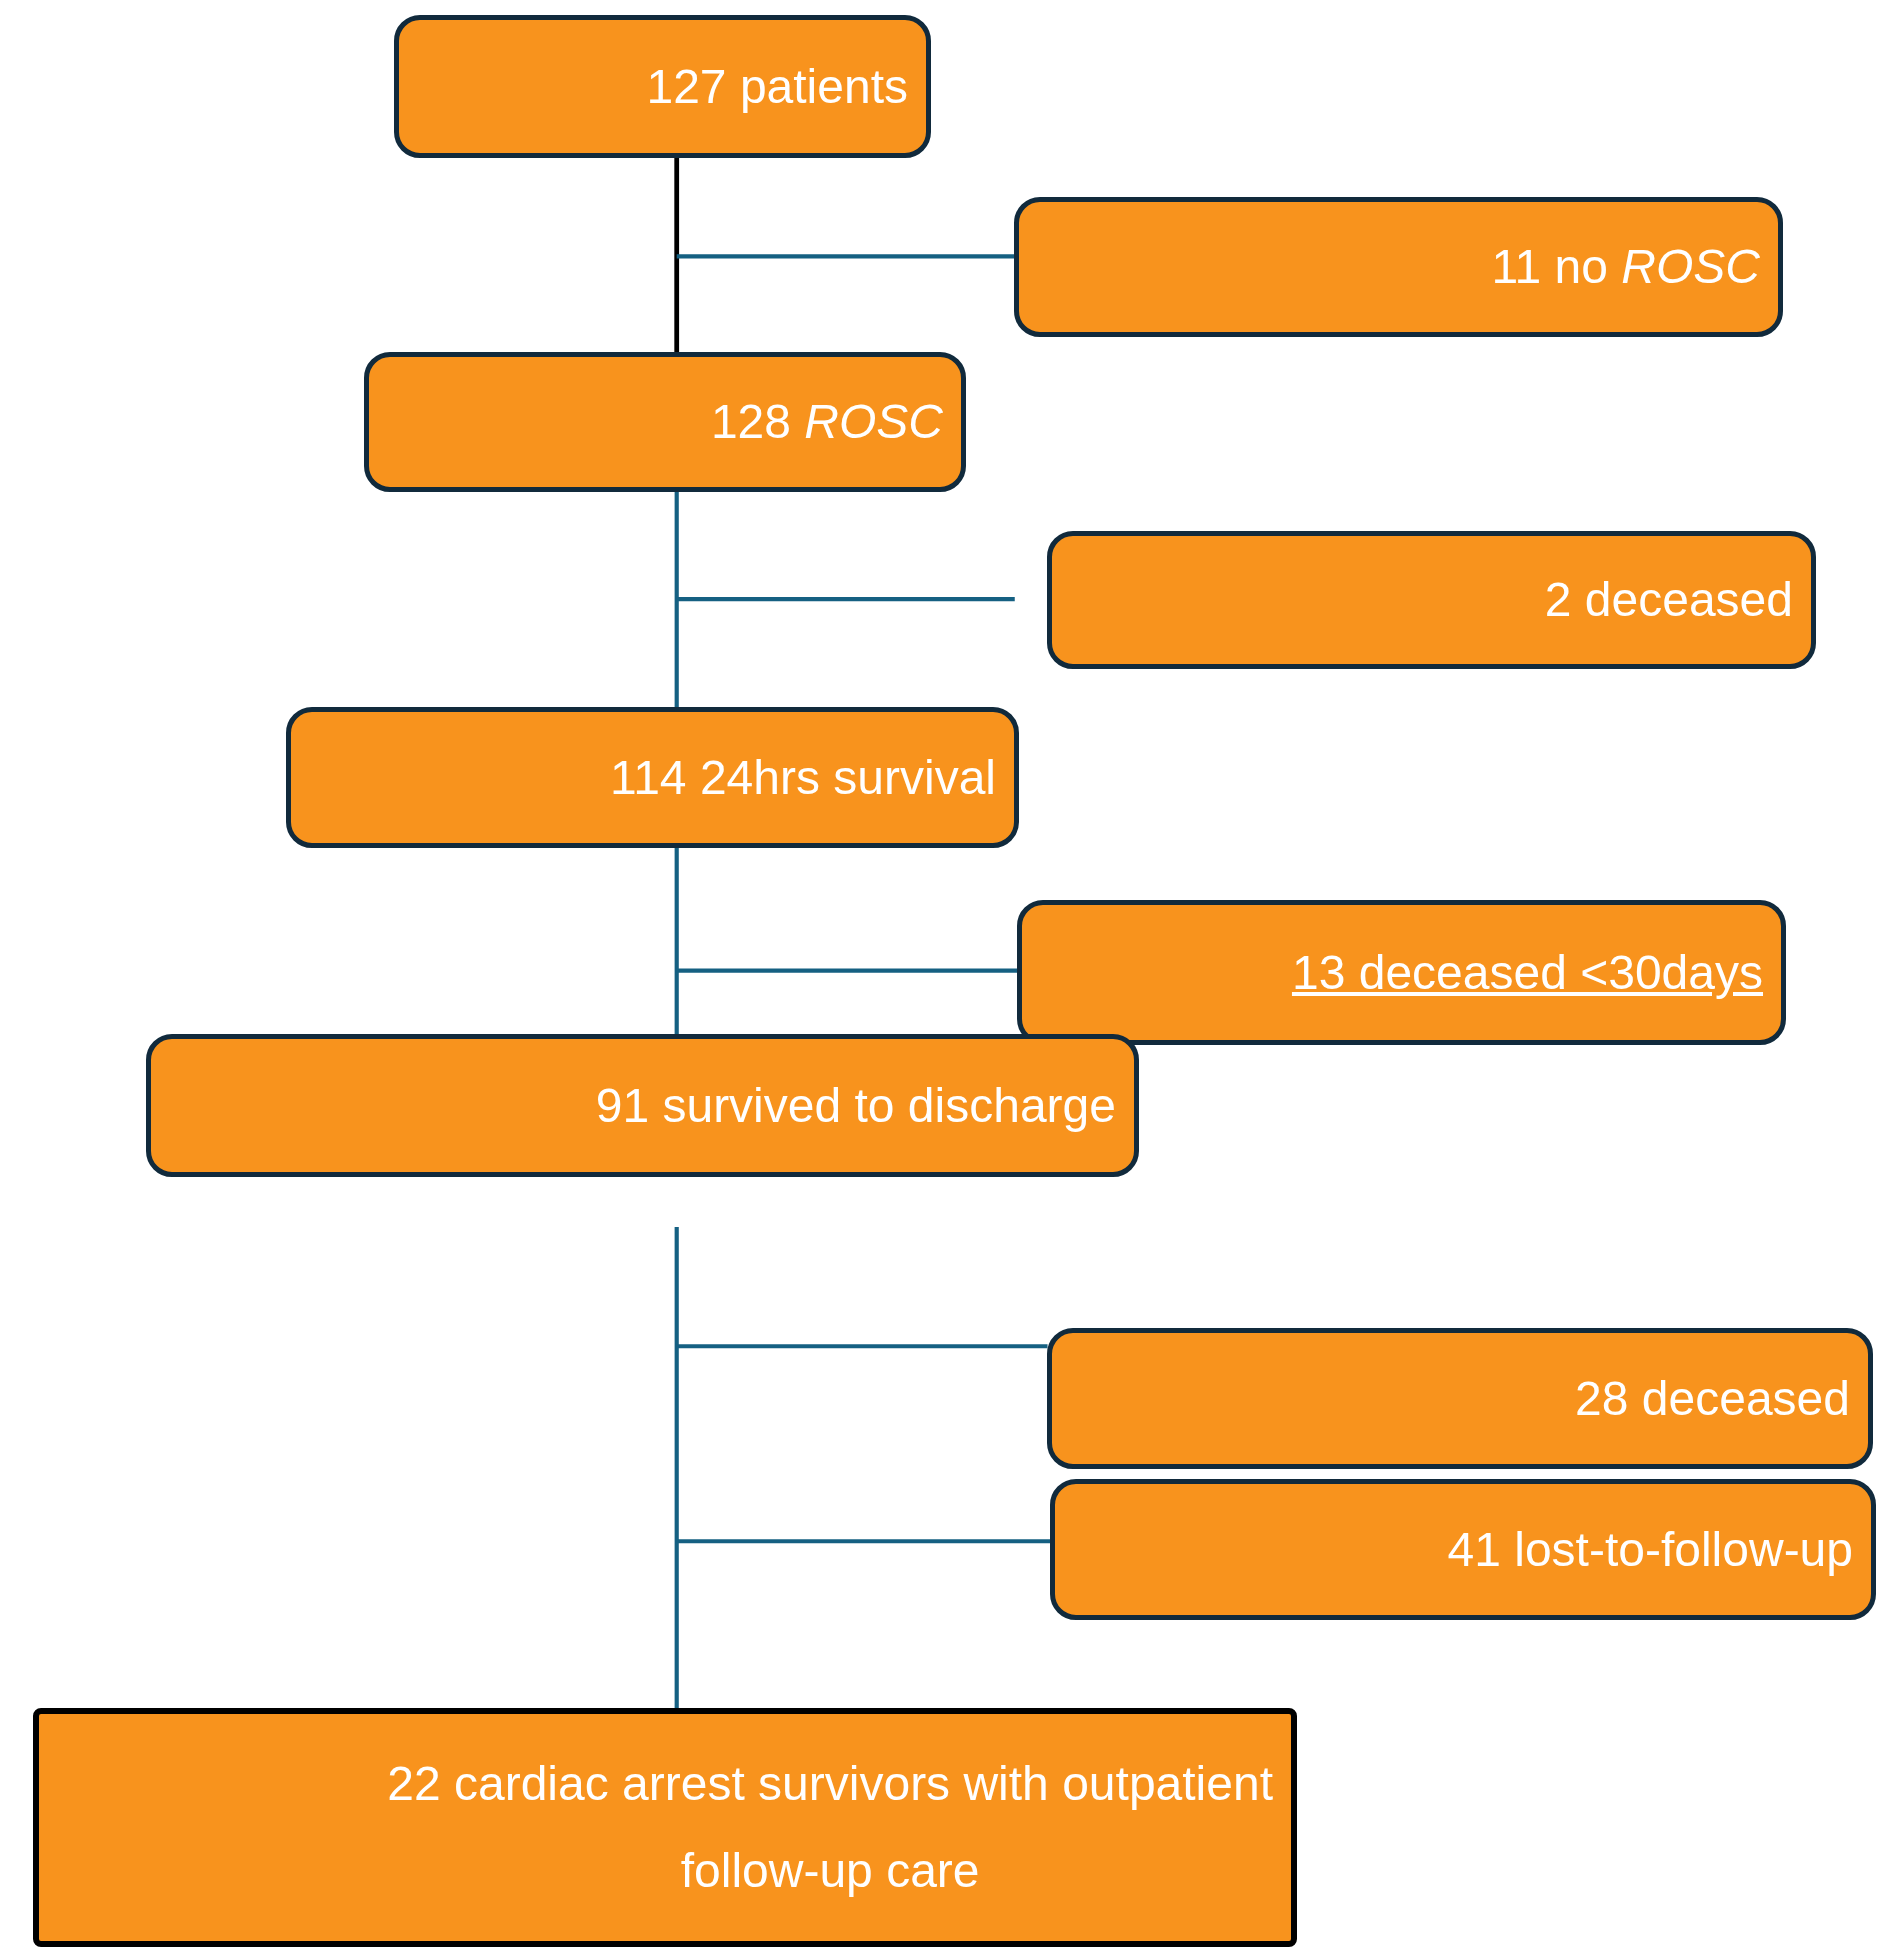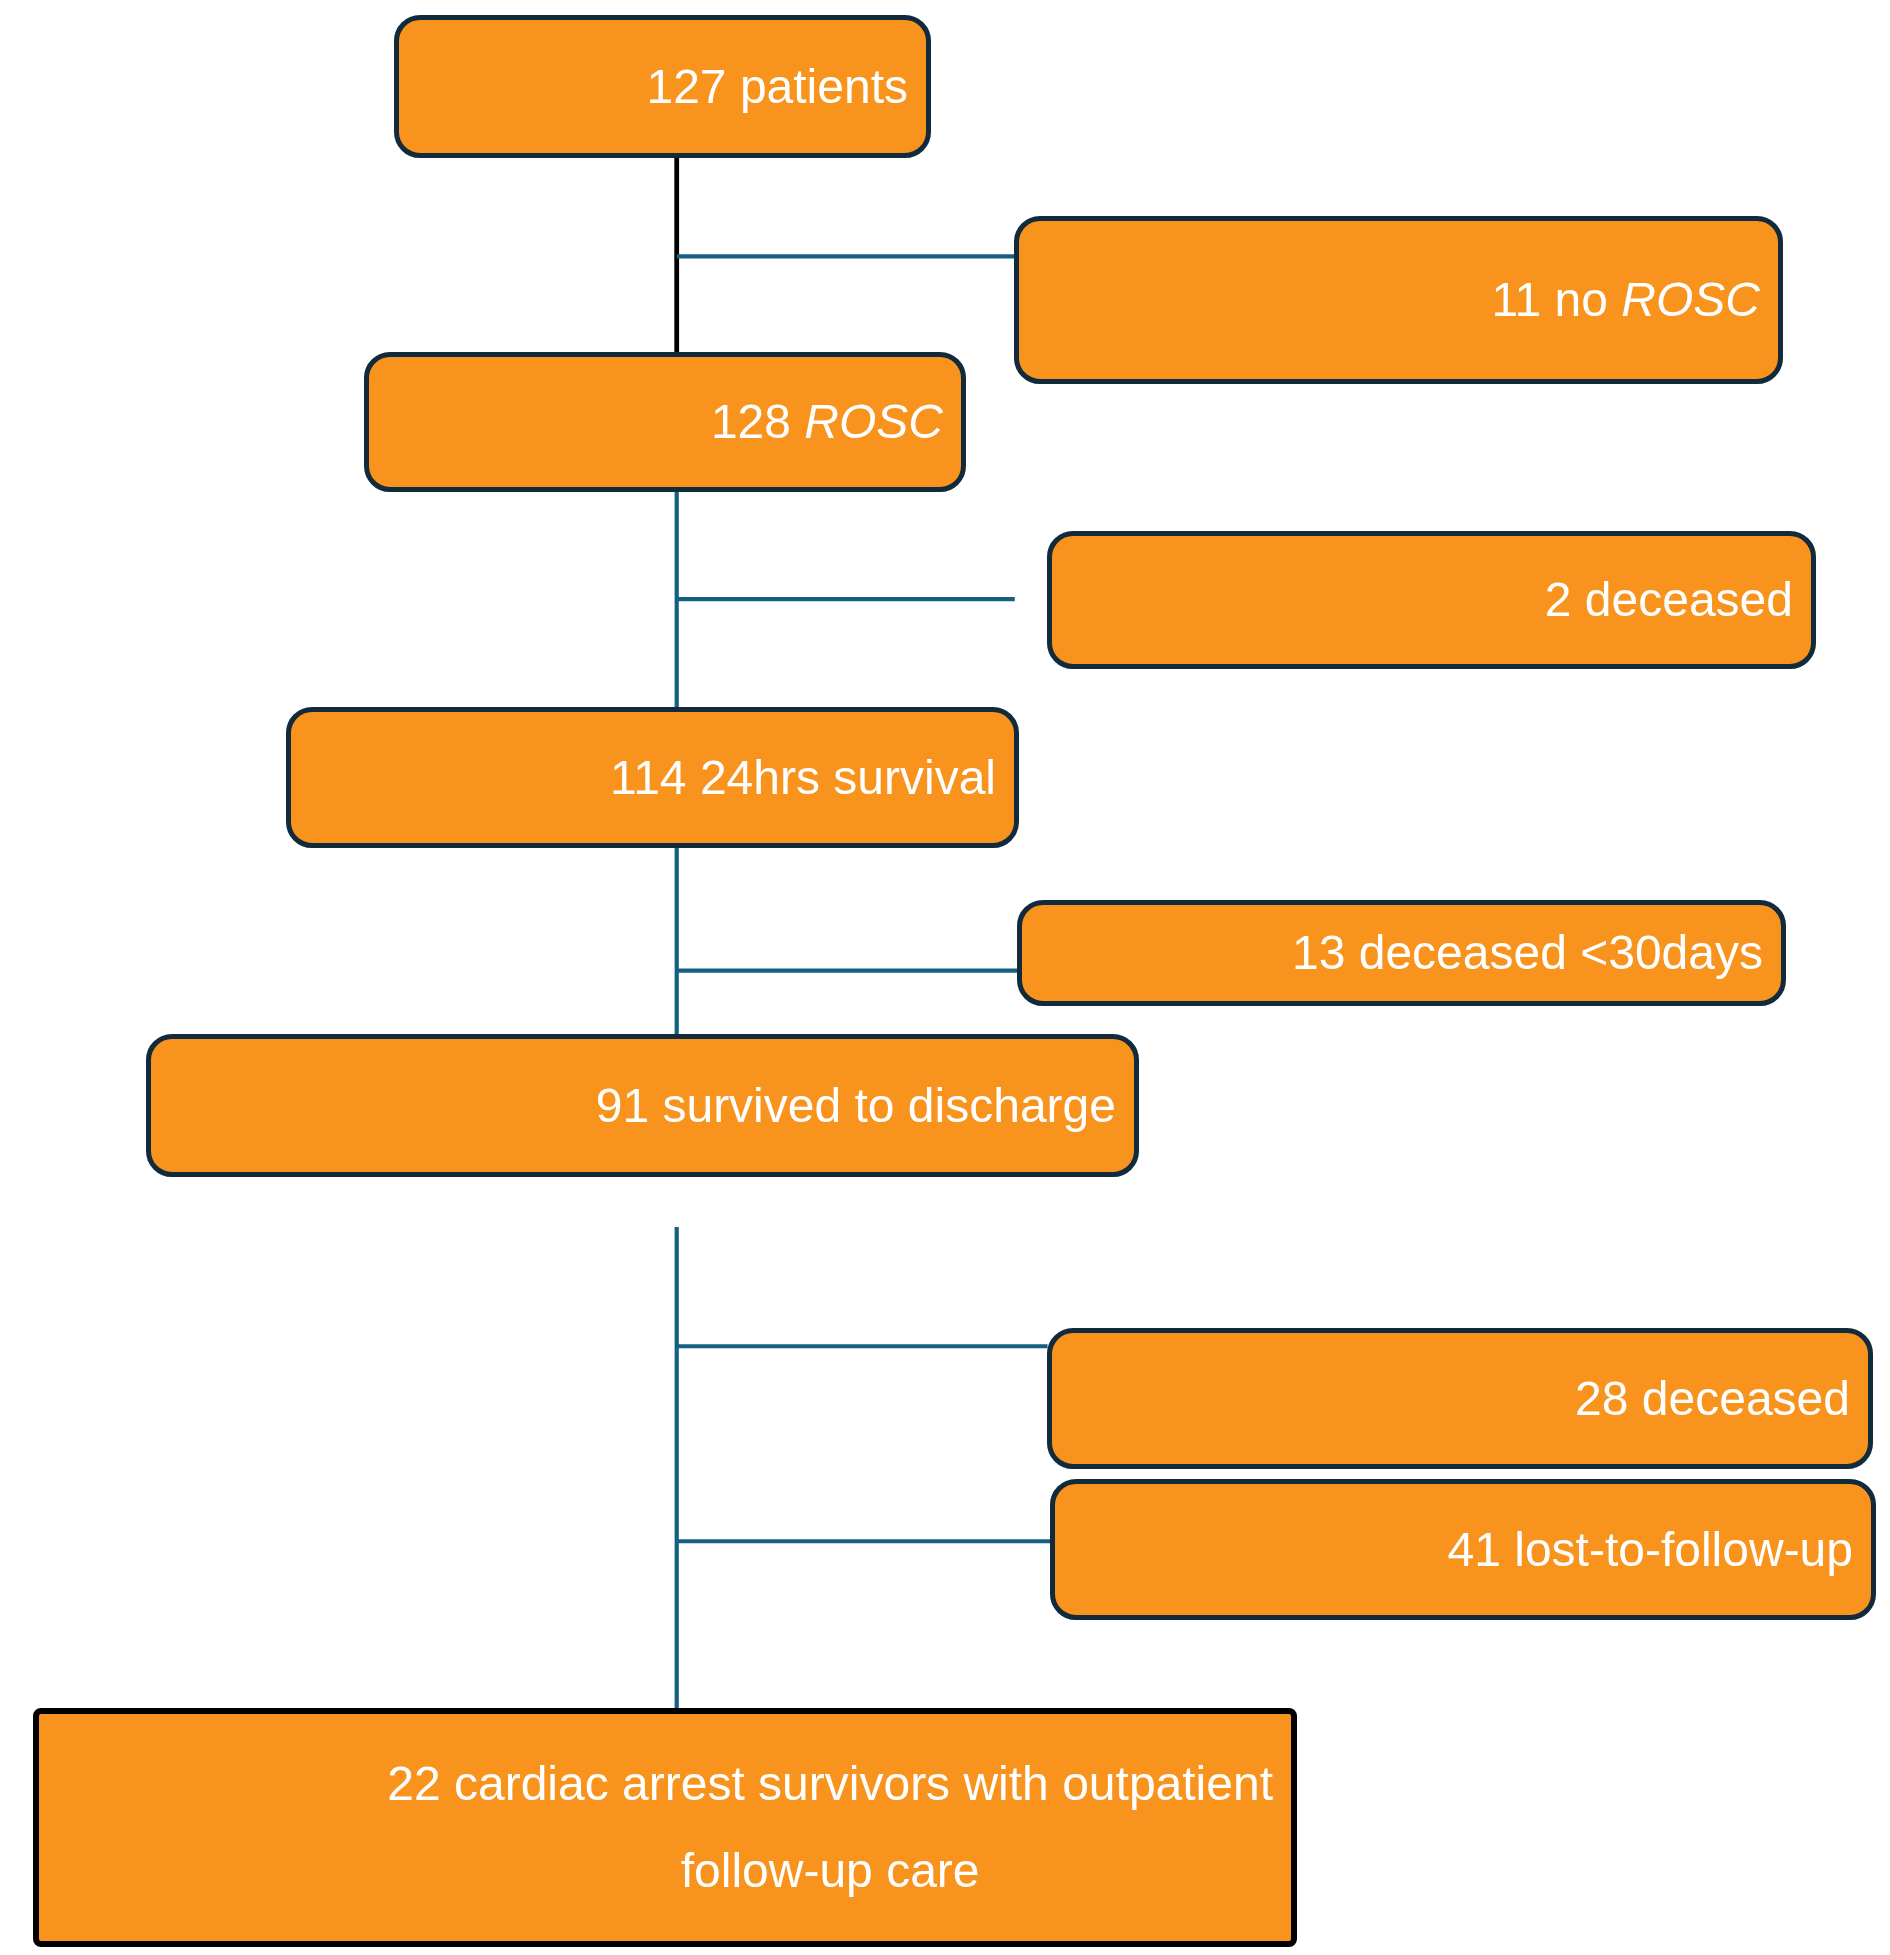--- a/index.html
+++ b/index.html
@@ -73,37 +73,37 @@
     <line class="edge" x1="1135" y1="1628" x2="1707" y2="1628"></line>
     <line class="edge" x1="1135" y1="2058" x2="1135" y2="2867"></line>
     <line class="edge" x1="1135" y1="2258" x2="1757" y2="2258"></line>
     <line class="edge" x1="1135" y1="2585" x2="1762" y2="2585"></line>
   </svg>
 
   <div class="node" style="left:394px; top:15px; width:537px; height:143px;">
     <span class="label">127 patients</span>
   </div>
 
-  <div class="node" style="left:1014px; top:197px; width:769px; height:168px;margin-top:19px;">
+  <div class="node" style="left:1014px; top:197px; width:769px; height:140px;">
     <span class="label"><span>11 no </span><span style="font-style: italic;">ROSC</span></span>
   </div>
 
   <div class="node" style="left:364px; top:352px; width:602px; height:140px;">
     <span class="label"><span>128 </span><span style="font-style: italic;">ROSC</span></span>
   </div>
 
   <div class="node" style="left:1014px; top:531px; width:769px; height:138px;margin-left:33px;">
     <span class="label">2 deceased</span>
   </div>
 
   <div class="node" style="left:286px; top:707px; width:733px; height:141px;">
     <span class="label">114 24hrs survival</span>
   </div>
 
-  <div class="node" style="left:1017px; top:900px; width:769px; height:106px;">
+  <div class="node" style="left:1017px; top:900px; width:769px; height:145px;text-decoration:underline;">
     <span class="label">13 deceased &lt;30days</span>
   </div>
 
   <div class="node" style="left:146px; top:1034px; width:993px; height:143px;">
     <span class="label">91 survived to discharge</span>
   </div>
 
   <div class="node" style="left:1047px; top:1328px; width:826px; height:141px;">
     <span class="label">28 deceased</span>
   </div>

